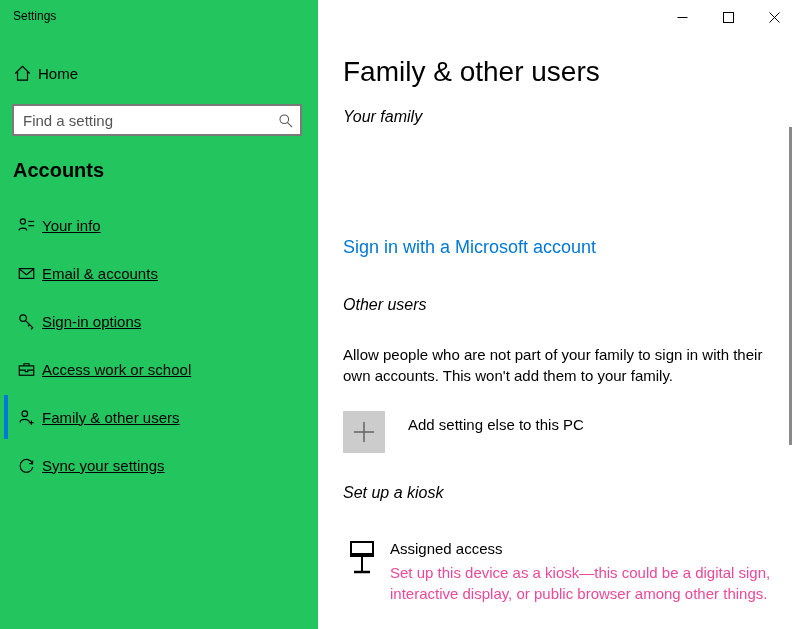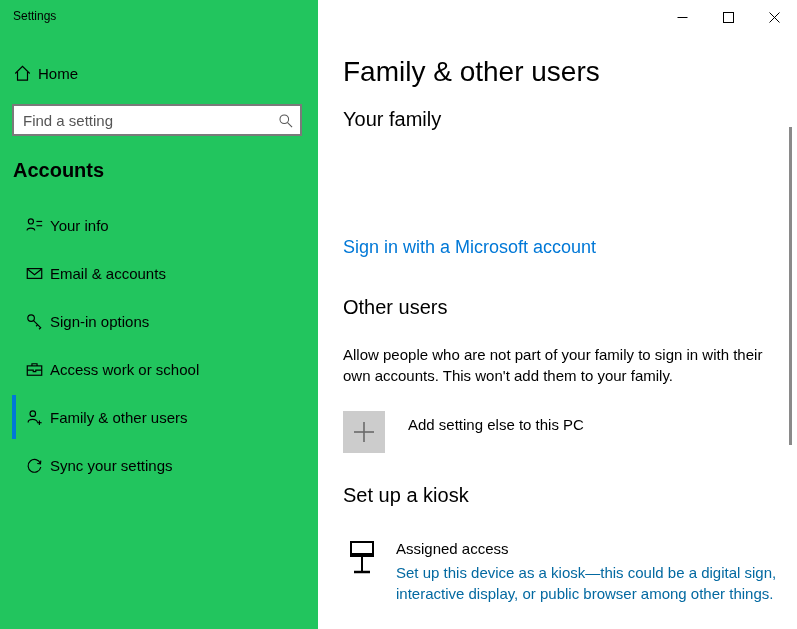--- a/index.html
+++ b/index.html
@@ -67,21 +67,21 @@
     width: 30px; height: 100%;
     display: flex; align-items: center; justify-content: center;
   }
   .search-glyph svg { width: 15px; height: 15px; }
   .section-label {
     position: absolute;
     left: 13px; top: 159px;
     font-size: 20px;
     font-weight: bold;
   }
-  .nav { position: absolute; left: 12px; top: 203px; width: 100%; }
+  .nav { position: absolute; left: 4px; top: 203px; width: 100%; text-decoration: underline; }
   .nav-item {
     position: relative;
     height: 44px;
     margin-bottom: 4px;
     display: flex; align-items: center;
     cursor: default;
   }
   .nav-item.selected::before {
     content: "";
     position: absolute;
@@ -113,23 +113,24 @@
   .page-title {
     position: absolute;
     left: 0; top: 56px;
     font-size: 28px;
     font-weight: 300;
     white-space: nowrap;
   }
   .sub-heading {
     position: absolute;
     left: 0;
-    font-size: 20px;
+    font-size: 16px;
     font-weight: 400;
     white-space: nowrap;
+    font-style: italic;
   }
   .sh-your-family { top: 108px; }
   .sh-other-users { top: 296px; }
   .sh-kiosk       { top: 484px; }
   .body-text {
     position: absolute;
     left: 0;
     font-size: 15px;
     line-height: 21px;
     color: #000;
@@ -171,26 +172,26 @@
     display: flex;
     align-items: flex-start;
     cursor: default;
   }
   .kiosk-icon {
     width: 28px; height: 36px;
     margin-left: 5px;
     flex: 0 0 auto;
   }
   .kiosk-icon svg { width: 28px; height: 36px; display: block; }
-  .kiosk-text { margin-left: 20px; width: 392px; }
+  .kiosk-text { margin-left: 14px; width: 392px; }
   .kiosk-title { font-size: 15px; margin-bottom: 5px; }
   .kiosk-desc {
     font-size: 15px;
     line-height: 21px;
-    color: #0369a1;
+    color: #ec4899;
   }
 
   
   .scroll-thumb {
     position: absolute;
     right: 5px; top: 127px;
     width: 3px; height: 318px;
     background: #8a8a8a;
   }
 </style>

